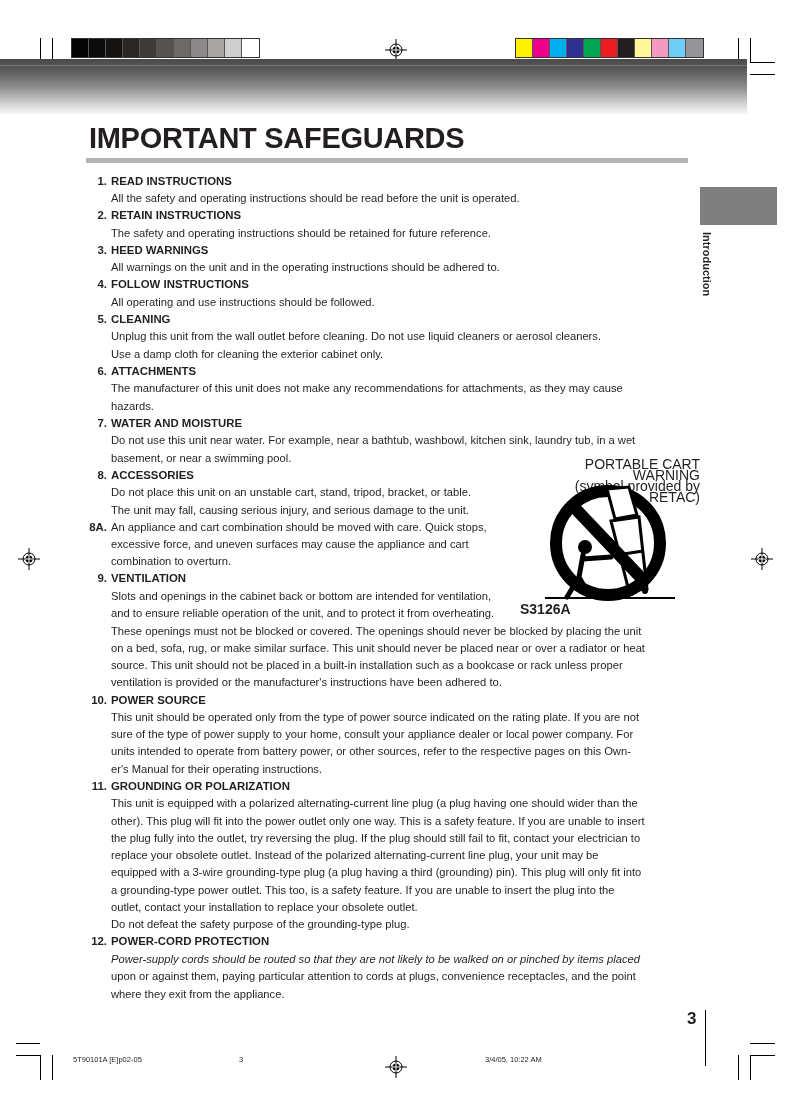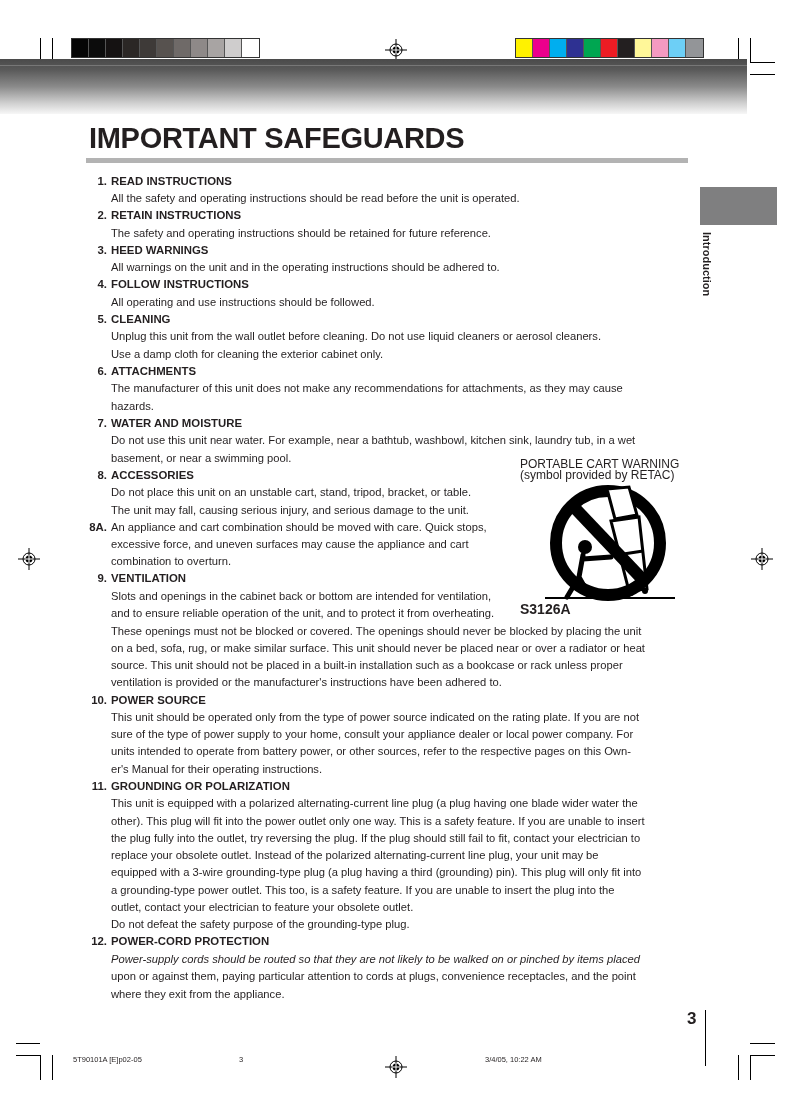--- a/index.html
+++ b/index.html
@@ -28,22 +28,22 @@
 
   .side-tab { position: absolute; left: 700px; top: 187px; width: 77px; height: 38px; background: #7f7f80; }
   .side-label { position: absolute; left: 697px; top: 232px; width: 16px; height: 64px;
                 writing-mode: vertical-rl; font-size: 11px; font-weight: bold; color: #231f20; }
   .item-head { position: absolute; font-size: 11.4px; font-weight: bold; white-space: nowrap; }
   .item-head .num { position: absolute; text-align: right; width: 30px; }
   .item-head .lbl { position: absolute; left: 34px; }
   .line { position: absolute; left: 111px; font-size: 11.2px; white-space: nowrap; color: #231f20; }
 
   
-  .fig-cap { position: absolute; left: 520px; top: 459px; width: 180px; text-align: left;
-             font-size: 12px; line-height: 11px; color: #231f20; }
+  .fig-cap { position: absolute; left: 520px; top: 459px; width: 180px; text-align: right;
+             font-size: 14px; line-height: 11px; color: #231f20; }
   .fig-code { position: absolute; left: 520px; top: 601px; font-size: 14px; font-weight: bold; }
 
   .page-num { position: absolute; left: 687px; top: 1009px; font-size: 17px; font-weight: bold; }
   .foot { position: absolute; top: 1055px; font-size: 7.5px; color: #231f20; }
 </style>
 </head>
 <body>
 
 <div class="cm" style="left:40px;top:38px;width:1px;height:24px;"></div>
 <div class="cm" style="left:52px;top:38px;width:1px;height:24px;"></div>
@@ -190,27 +190,27 @@
       <span class="lbl">POWER SOURCE</span>
     </div>
     <div class="line" style="top: 711px;">This unit should be operated only from the type of power source indicated on the rating plate. If you are not</div>
     <div class="line" style="top: 728px;">sure of the type of power supply to your home, consult your appliance dealer or local power company. For</div>
     <div class="line" style="top: 745px;">units intended to operate from battery power, or other sources, refer to the respective pages on this Own-</div>
     <div class="line" style="top: 763px;">er's Manual for their operating instructions.</div>
     <div class="item-head" style="top: 780px; left: 77px;">
       <span class="num">11.</span>
       <span class="lbl">GROUNDING OR POLARIZATION</span>
     </div>
-    <div class="line" style="top: 797px;">This unit is equipped with a polarized alternating-current line plug (a plug having one blade wider water the</div>
+    <div class="line" style="top: 797px;">This unit is equipped with a polarized alternating-current line plug (a plug having one should wider than the</div>
     <div class="line" style="top: 815px;">other). This plug will fit into the power outlet only one way. This is a safety feature. If you are unable to insert</div>
     <div class="line" style="top: 832px;">the plug fully into the outlet, try reversing the plug. If the plug should still fail to fit, contact your electrician to</div>
     <div class="line" style="top: 849px; text-align: right;">replace your obsolete outlet. Instead of the polarized alternating-current line plug, your unit may be</div>
     <div class="line" style="top: 866px;">equipped with a 3-wire grounding-type plug (a plug having a third (grounding) pin). This plug will only fit into</div>
     <div class="line" style="top: 884px;">a grounding-type power outlet. This too, is a safety feature. If you are unable to insert the plug into the</div>
-    <div class="line" style="top: 901px;">outlet, contact your electrician to feature your obsolete outlet.</div>
+    <div class="line" style="top: 901px;">outlet, contact your installation to replace your obsolete outlet.</div>
     <div class="line" style="top: 918px;">Do not defeat the safety purpose of the grounding-type plug.</div>
     <div class="item-head" style="top: 935px; left: 77px;">
       <span class="num">12.</span>
       <span class="lbl">POWER-CORD PROTECTION</span>
     </div>
     <div class="line" style="top: 953px; font-style: italic;">Power-supply cords should be routed so that they are not likely to be walked on or pinched by items placed</div>
     <div class="line" style="top: 970px;">upon or against them, paying particular attention to cords at plugs, convenience receptacles, and the point</div>
     <div class="line" style="top: 988px;">where they exit from the appliance.</div>
   </div>
 

